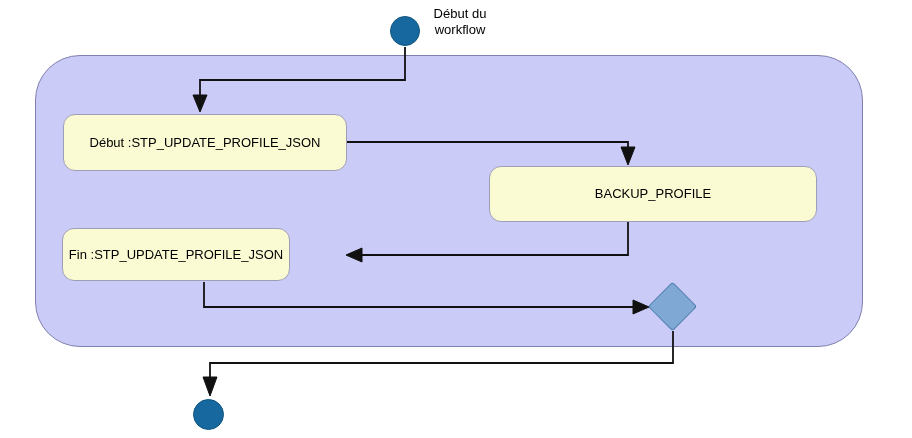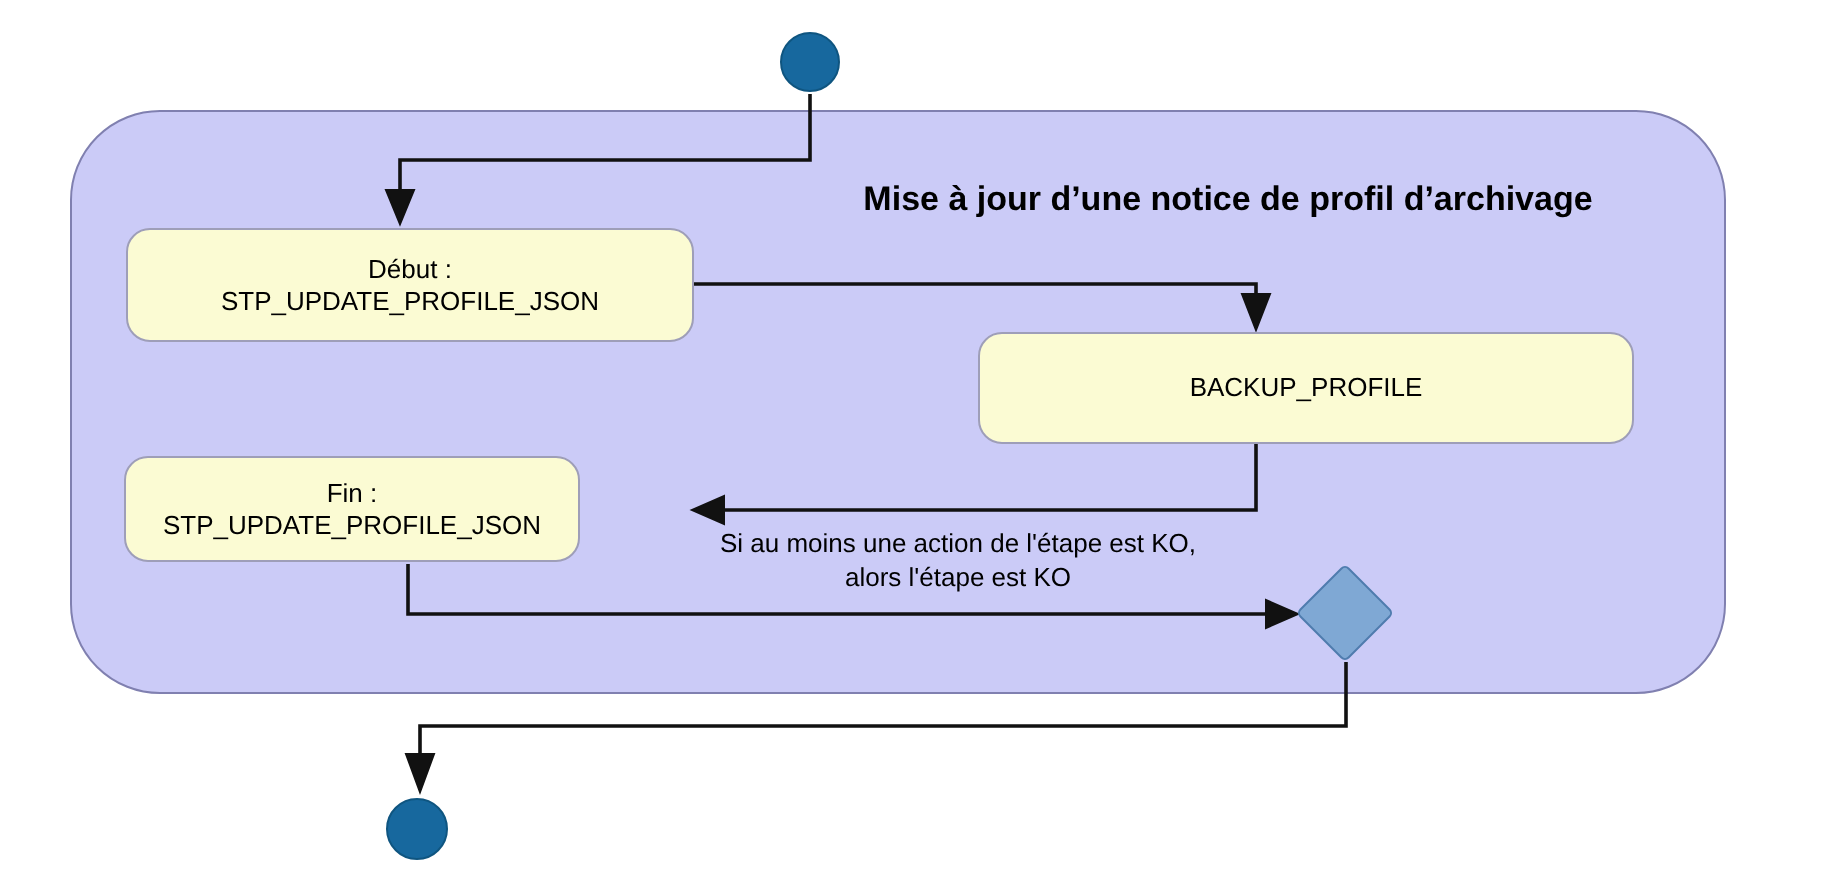--- a/index.html
+++ b/index.html
@@ -43,21 +43,21 @@
     position:absolute;left:0;top:0;width:912px;height:438px;
     z-index:3;
   }
   .edges path{fill:none;stroke:var(--edge);stroke-width:1.8;}
   .edges polygon{fill:var(--edge);stroke:var(--edge);}
   .activity{
     position:absolute;
     background:var(--activity-fill);
     border:1.5px solid var(--activity-border);
     border-radius:12px;
-    display:flex;flex-direction:column;
+    display:flex;flex-direction:row;
     align-items:center;justify-content:center;
     font-size:13px;line-height:16px;
     text-align:center;
     z-index:4;
   }
   .activity-step-begin{left:63px;top:114px;width:284px;height:57px;}
   .activity-backup{left:489px;top:166px;width:328px;height:56px;}
   .activity-step-end{left:62px;top:228px;width:228px;height:53px;}
   .terminal{
     position:absolute;
@@ -93,57 +93,56 @@
     white-space:nowrap;
     z-index:4;
   }
 </style>
 </head>
 <body>
 
 <div class="canvas">
 
   <div class="frame"></div>
-  <div class="frame-title">Mise à jour d’une notice de profil d’archivage</div>
 
   <svg class="edges" viewBox="0 0 912 438" xmlns="http://www.w3.org/2000/svg">
     <path d="M405,47 L405,80 L200,80 L200,96"></path>
     <polygon points="193,95 207,95 200,112"></polygon>
 
     <path d="M347,142 L628,142 L628,148"></path>
     <polygon points="621,147 635,147 628,165"></polygon>
 
     <path d="M628,222 L628,255 L361,255"></path>
     <polygon points="362,248 362,262 346,255"></polygon>
 
     <path d="M204,282 L204,307 L634,307"></path>
     <polygon points="633,300 633,314 649,307"></polygon>
 
     <path d="M673,331 L673,363 L210,363 L210,378"></path>
     <polygon points="203,377 217,377 210,396"></polygon>
   </svg>
 
   <div class="terminal terminal-start"></div>
+  <div class="start-label">
+    <div>Début du</div>
+    <div>workflow</div>
+  </div>
 
   <div class="activity activity-step-begin">
     <div>Début :</div>
     <div>STP_UPDATE_PROFILE_JSON</div>
   </div>
 
   <div class="activity activity-backup">
     <div>BACKUP_PROFILE</div>
   </div>
 
   <div class="activity activity-step-end">
     <div>Fin :</div>
     <div>STP_UPDATE_PROFILE_JSON</div>
   </div>
 
-  <div class="annotation">
-    <div>Si au moins une action de l'étape est KO,</div>
-    <div>alors l'étape est KO</div>
-  </div>
 
   <div class="diamond"></div>
 
   <div class="terminal terminal-end"></div>
 
 </div>
 
 </body></html>

